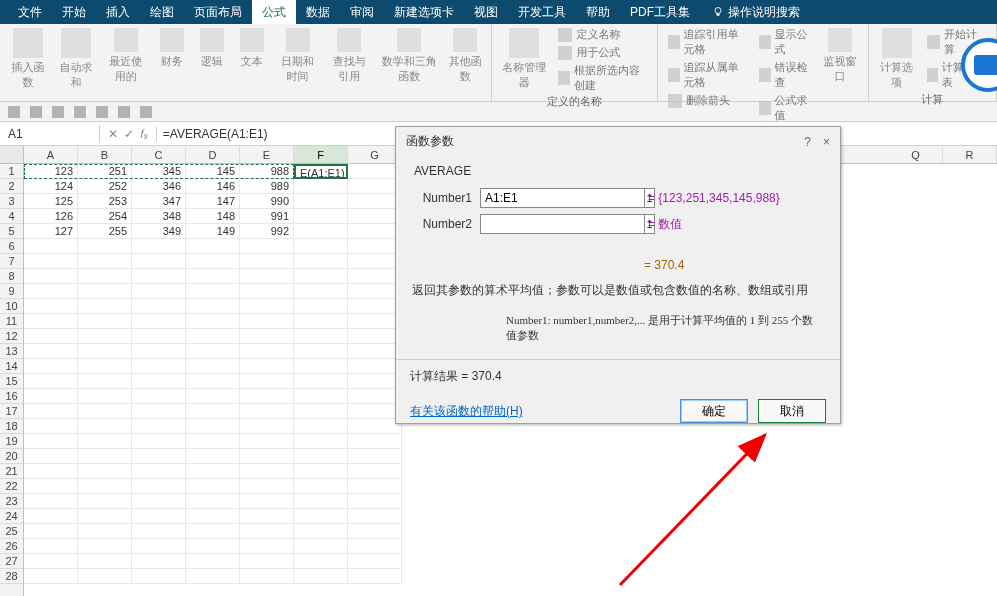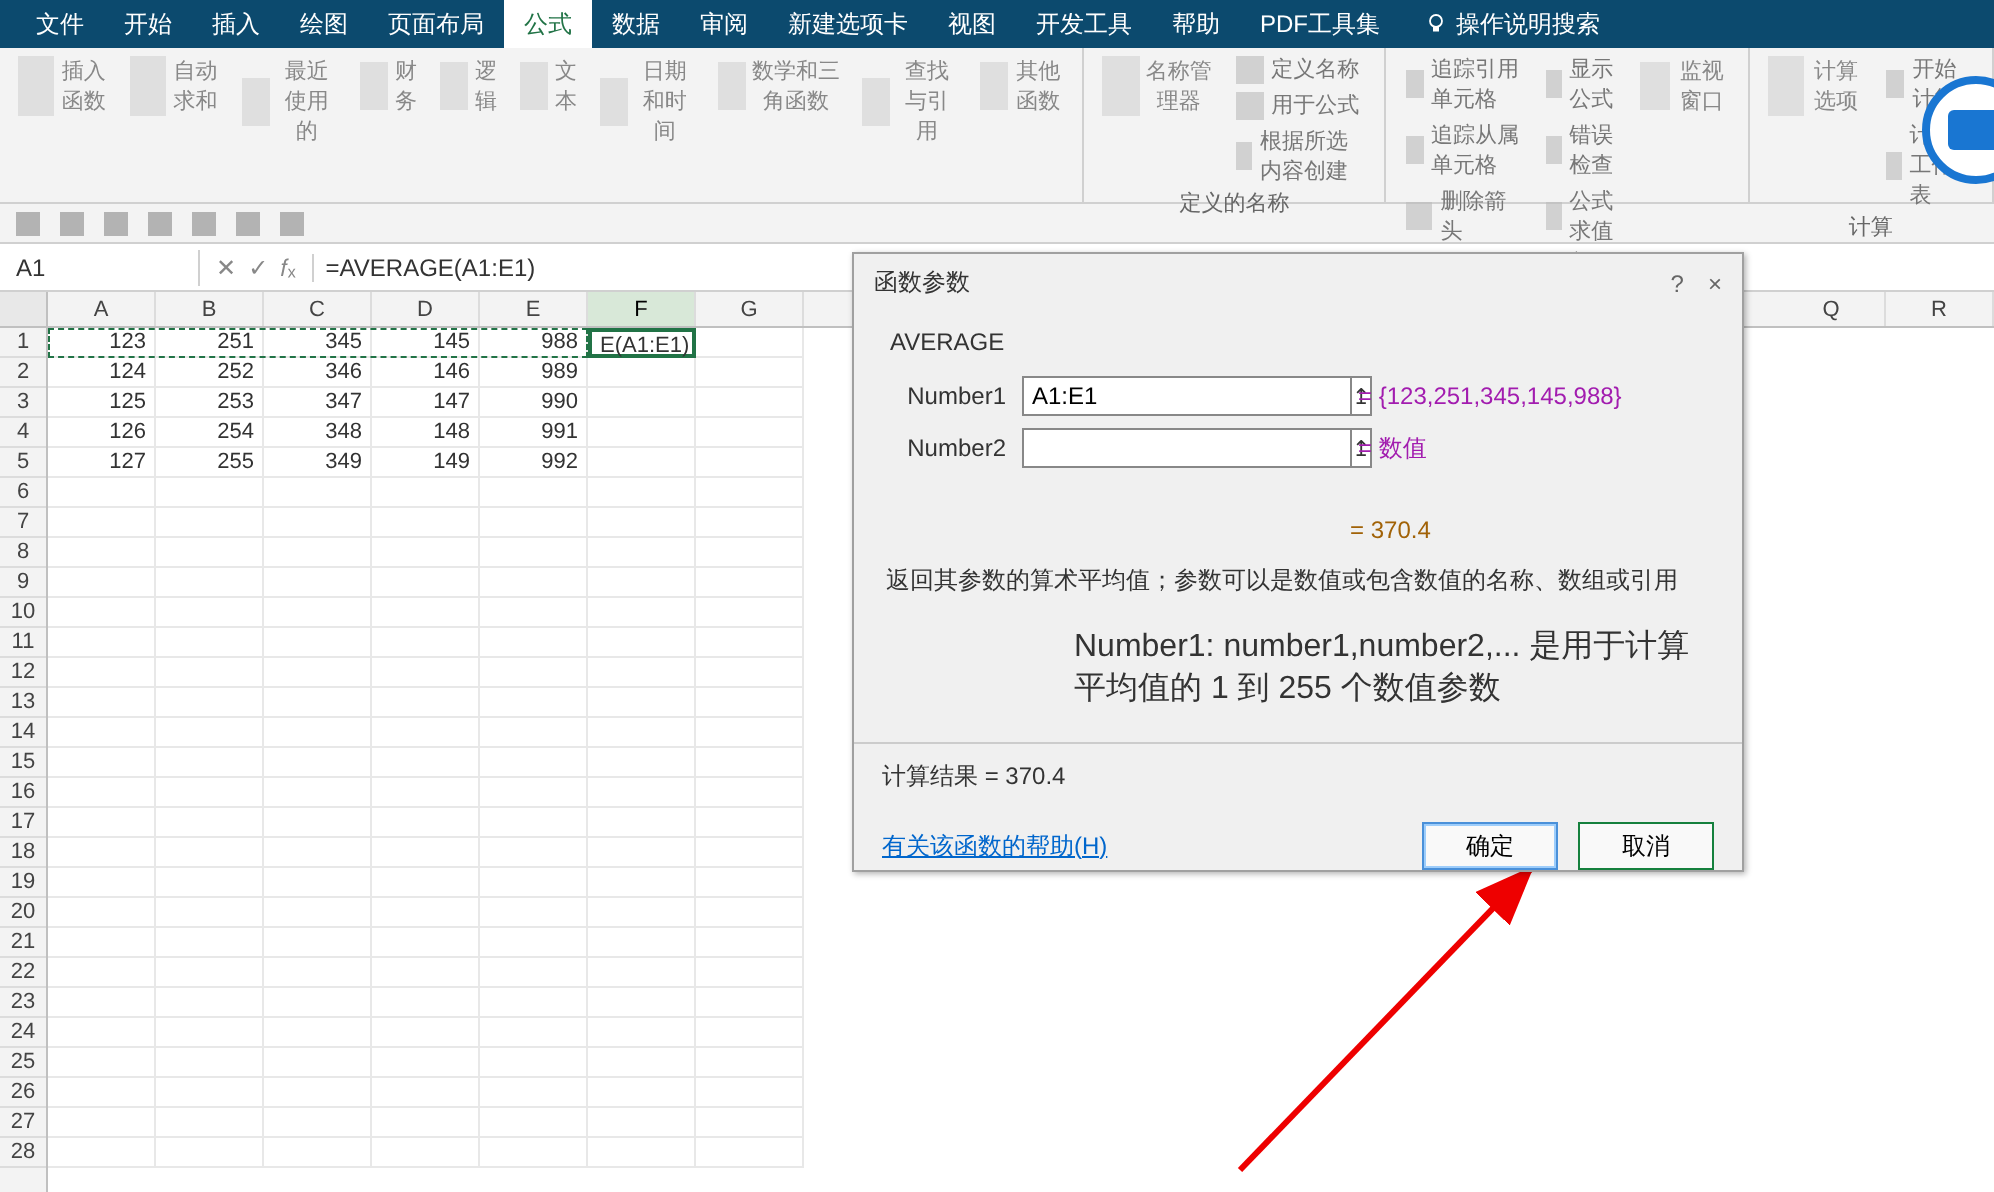--- a/index.html
+++ b/index.html
@@ -8,21 +8,21 @@
     .menu-bar { background: #0c4a6e; display: flex; height: 24px; align-items: center; padding-left: 8px; }
     .menu-item { color: #fff; padding: 4px 10px; font-size: 12px; cursor: pointer; }
     .menu-item.active { background: #fff; color: #217346; }
     .search-hint { display: flex; align-items: center; color: #fff; padding-left: 12px; gap: 4px; }
     .bulb { width: 12px; height: 12px; }
     
     .ribbon { background: #f3f3f3; border-bottom: 1px solid #d0d0d0; display: flex; height: 78px; position: relative; }
     .ribbon-group { display: flex; flex-direction: column; border-right: 1px solid #d0d0d0; padding: 2px 6px; }
     .ribbon-group-content { display: flex; gap: 4px; flex: 1; align-items: flex-start; }
     .ribbon-group-label { text-align: center; font-size: 11px; color: #666; height: 16px; }
-    .ribbon-btn { display: flex; flex-direction: row; align-items: center; padding: 2px 3px; gap: 2px; color: #888; font-size: 11px; text-align: center; min-width: 36px; }
+    .ribbon-btn { display: flex; flex-direction: column; align-items: center; padding: 2px 3px; gap: 2px; color: #888; font-size: 11px; text-align: center; min-width: 36px; }
     .ribbon-btn.large { min-width: 44px; }
     .ribbon-icon { width: 24px; height: 24px; background: #ccc; opacity: 0.5; }
     .ribbon-icon.lg { width: 30px; height: 30px; }
     .ribbon-smalls { display: flex; flex-direction: column; gap: 1px; }
     .ribbon-small { display: flex; align-items: center; gap: 4px; font-size: 11px; color: #777; padding: 1px 4px; }
     .small-icon { width: 14px; height: 14px; background: #bbb; opacity: 0.6; }
     .blue-circle { position: absolute; right: -18px; top: 14px; width: 54px; height: 54px; border: 4px solid #1976d2; border-radius: 50%; background: #fff; display:flex; align-items:center; justify-content:center; }
     .blue-inner { width: 28px; height: 20px; background:#1976d2; border-radius: 3px; }
     
     .qat { background: #f3f3f3; border-bottom: 1px solid #d0d0d0; height: 20px; display: flex; align-items: center; padding-left: 8px; gap: 10px; }
@@ -40,34 +40,34 @@
     .grid-wrap { flex: 1; position: relative; }
     .col-headers { display: flex; height: 18px; background: #f3f3f3; border-bottom: 1px solid #c0c0c0; }
     .col-hdr { width: 54px; text-align: center; font-size: 11px; color: #444; border-right: 1px solid #dcdcdc; line-height: 18px; }
     .grid { position: relative; }
     .row { display: flex; height: 15px; }
     .cell { width: 54px; height: 15px; border-right: 1px solid #e8e8e8; border-bottom: 1px solid #e8e8e8; font-size: 11px; padding: 0 4px; text-align: right; line-height: 15px; overflow: visible; white-space: nowrap; }
     .cell.left { text-align: left; }
     .cell.editing { border: 2px solid #217346; background: #fff; position: relative; z-index: 2; overflow: visible; }
     .marquee { position: absolute; border: 1px dashed #217346; pointer-events: none; left: 0; top: 0; width: 270px; height: 15px; }
     
-    .dialog { position: absolute; left: 426px; top: 126px; width: 446px; background: #f0f0f0; border: 1px solid #a0a0a0; box-shadow: 1px 1px 3px rgba(0,0,0,0.3); z-index: 50; }
+    .dialog { position: absolute; left: 395px; top: 126px; width: 446px; background: #f0f0f0; border: 1px solid #a0a0a0; box-shadow: 1px 1px 3px rgba(0,0,0,0.3); z-index: 50; }
     .dlg-title { display: flex; justify-content: space-between; align-items: center; padding: 6px 10px; font-size: 12px; }
     .dlg-title-btns { display: flex; gap: 12px; color: #666; }
     .dlg-body { padding: 6px 14px 0 14px; }
     .dlg-fn { font-size: 12px; padding: 2px 0 8px 4px; }
     .arg-row { display: flex; align-items: center; gap: 8px; margin: 2px 0 6px 0; }
     .arg-label { width: 62px; text-align: right; font-size: 12px; }
     .arg-input-wrap { display: flex; width: 156px; }
     .arg-input { flex: 1; border: 1px solid #888; padding: 1px 4px; font-size: 12px; height: 20px; }
     .arg-ref { width: 18px; height: 20px; border: 1px solid #888; border-left: none; background: #fff; display: flex; align-items: center; justify-content: center; font-size: 11px; }
     .arg-eq { padding-left: 4px; font-size: 12px; color: #a21caf; }
     .dlg-result-eq { padding: 18px 2px 6px 234px; font-size: 12px; color: #a16207; }
     .dlg-desc { font-size: 12px; padding: 4px 2px; }
-    .dlg-arg-hint { padding: 10px 2px 8px 96px; font-size: 16px; }
+    .dlg-arg-hint { padding: 10px 2px 8px 96px; font-size: 11px; font-family: Liberation Serif, serif; }
     .dlg-separator { border-top: 1px solid #ccc; margin: 8px -14px; }
     .dlg-calc { font-size: 12px; }
     .dlg-buttons { display: flex; justify-content: space-between; align-items: center; padding-top: 14px; }
     .dlg-link { color: #0066cc; text-decoration: underline; font-size: 12px; cursor: pointer; }
     .dlg-btns { display: flex; gap: 10px; }
     .dlg-btn { width: 68px; height: 24px; border: 1px solid #15803d; background: #f9f9f9; font-size: 12px; cursor: pointer; }
     .dlg-btn.primary { border: 1px solid #4a90d9; box-shadow: 0 0 0 1px #9dcdfb inset; }
     
     .arrow { position: absolute; left: 610px; top: 425px; width: 170px; height: 170px; z-index: 5; pointer-events: none; }
     
@@ -125,25 +125,25 @@
       <div class="ribbon-btn">
           <div class="ribbon-icon"></div>
           <span>文本</span>
         </div>
       <div class="ribbon-btn">
           <div class="ribbon-icon"></div>
           <span>日期和时间</span>
         </div>
       <div class="ribbon-btn">
           <div class="ribbon-icon"></div>
+          <span>查找与引用</span>
+        </div>
+      <div class="ribbon-btn">
+          <div class="ribbon-icon"></div>
           <span>数学和三角函数</span>
-        </div>
-      <div class="ribbon-btn">
-          <div class="ribbon-icon"></div>
-          <span>查找与引用</span>
         </div>
       <div class="ribbon-btn">
           <div class="ribbon-icon"></div>
           <span>其他函数</span>
         </div>
     </div>
   </div>
   <div class="ribbon-group">
     <div class="ribbon-group-content">
       <div class="ribbon-btn large">

